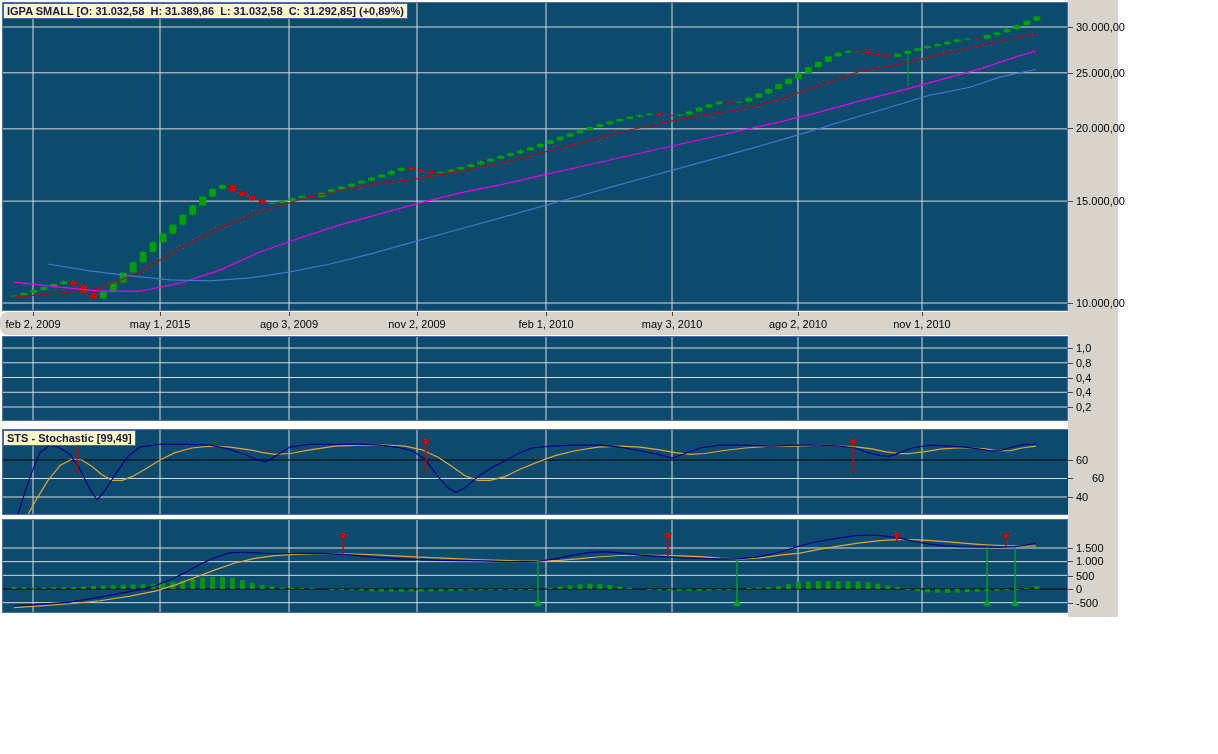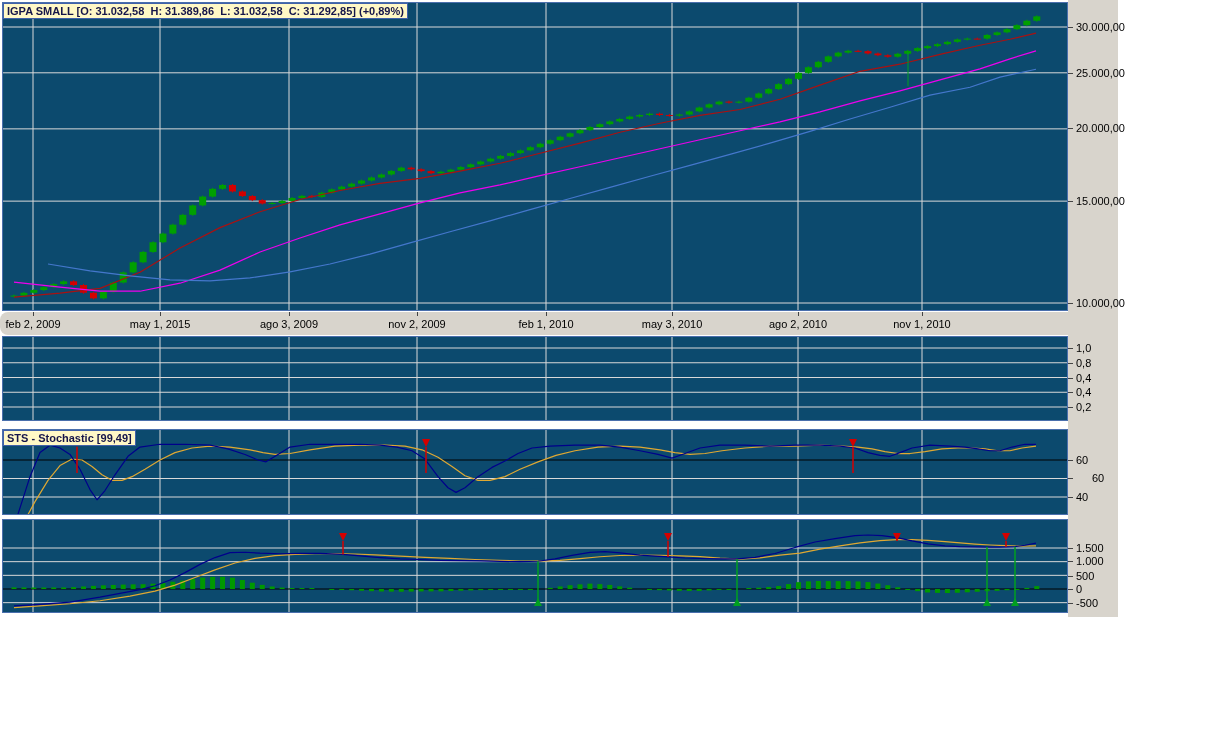--- a/index.html
+++ b/index.html
@@ -2,21 +2,21 @@
 <html><head>
 <meta charset="utf-8">
 <style>
   html,body{margin:0;padding:0;background:#fff;}
   #screen{position:relative;width:1218px;height:754px;background:#ffffff;overflow:hidden;
           font-family:"Liberation Sans",sans-serif;font-size:11px;color:#000;}
   .panel{position:absolute;background:#0c4a6e;border:1px solid #4a6fad;}
   .panel svg{position:absolute;left:0;top:0;display:block;}
   #panel-main{left:2px;top:2px;width:1064px;height:307px;}
   #panel-ind1{left:2px;top:336px;width:1064px;height:83px;}
-  #panel-sts{left:2px;top:429px;width:1064px;height:84px;}
+  #panel-sts{left:2px;top:429px;width:1064px;height:84px;padding-left:31px;}
   #panel-macd{left:2px;top:519px;width:1064px;height:92px;}
   #date-axis{position:absolute;left:0;top:312px;width:1118px;height:23px;background:#d8d4cc;border-radius:8px;}
   #right-axis{position:absolute;left:1068px;top:0;width:50px;height:617px;background:#d8d4cc;}
   .legend{position:absolute;left:0;top:0;background:#fff8c6;border:1px solid #4060a8;
           padding:0 3px;height:14px;line-height:14px;font-size:11px;font-weight:bold;
           color:#15154a;white-space:pre;z-index:5;}
   .xlab{position:absolute;top:6px;width:72px;text-align:center;font-size:11px;color:#000;}
   .xtick{position:absolute;top:0;width:1px;height:4px;background:#444;}
   .ylab{position:absolute;left:8px;height:12px;line-height:12px;font-size:11px;color:#000;}
   .ytick{position:absolute;left:0;width:5px;height:1px;background:#444;}

